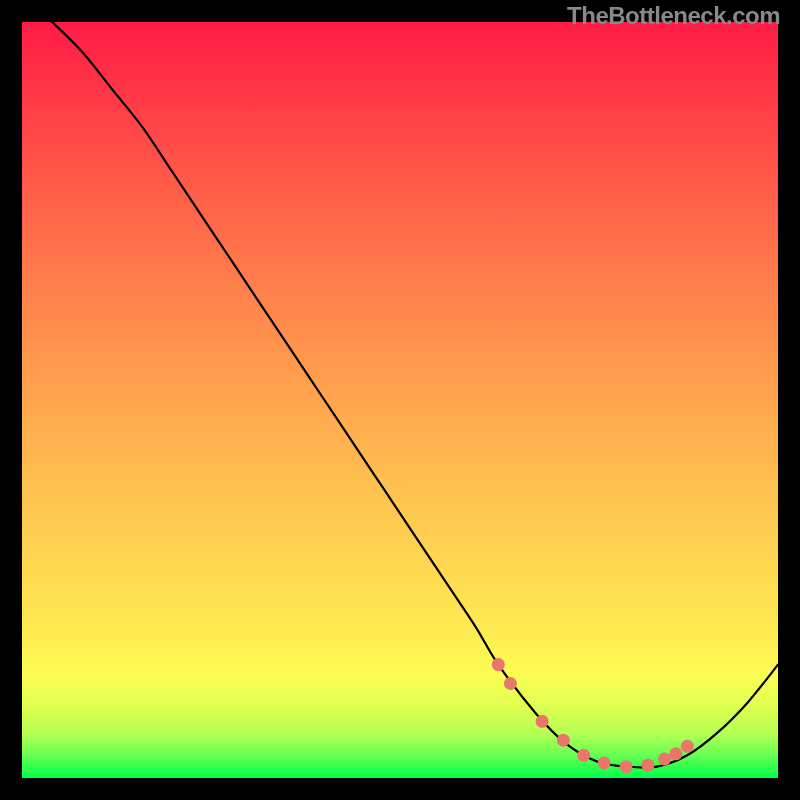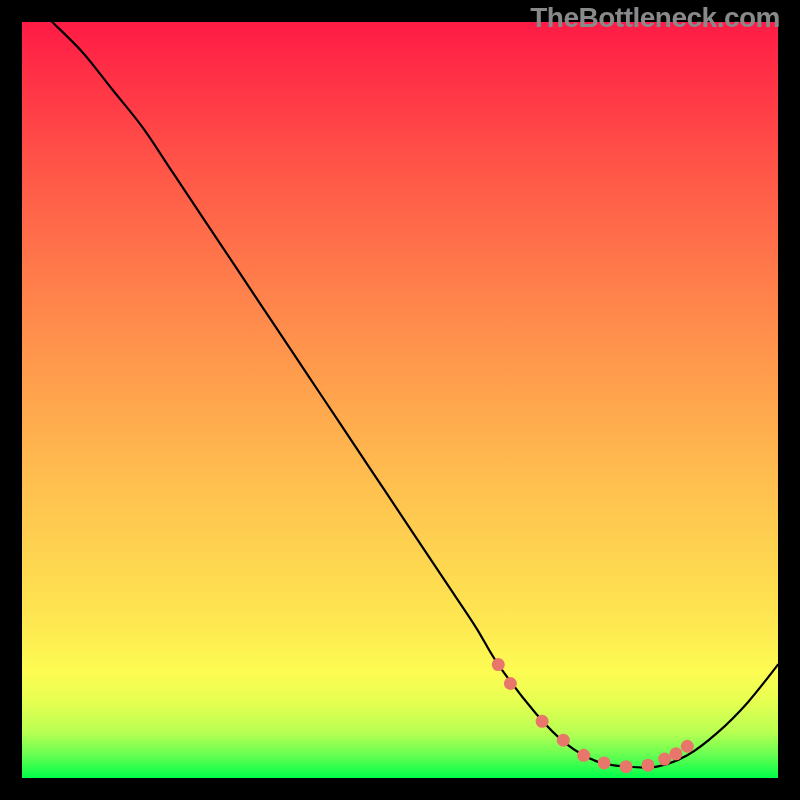--- a/index.html
+++ b/index.html
@@ -42,21 +42,21 @@
       #b7ff52 94%,
       #66ff52 97%,
       #00ff4a 100%
     );
   }
   .attribution {
     position: absolute;
     top: 2px;
     right: 20px;
     font-family: Arial, Helvetica, sans-serif;
-    font-size: 28px;
+    font-size: 24px;
     font-weight: bold;
     color: #88898a;
     letter-spacing: -0.5px;
     user-select: none;
   }
   svg.curve-layer {
     position: absolute;
     left: 22px;
     top: 22px;
     width: 756px;

